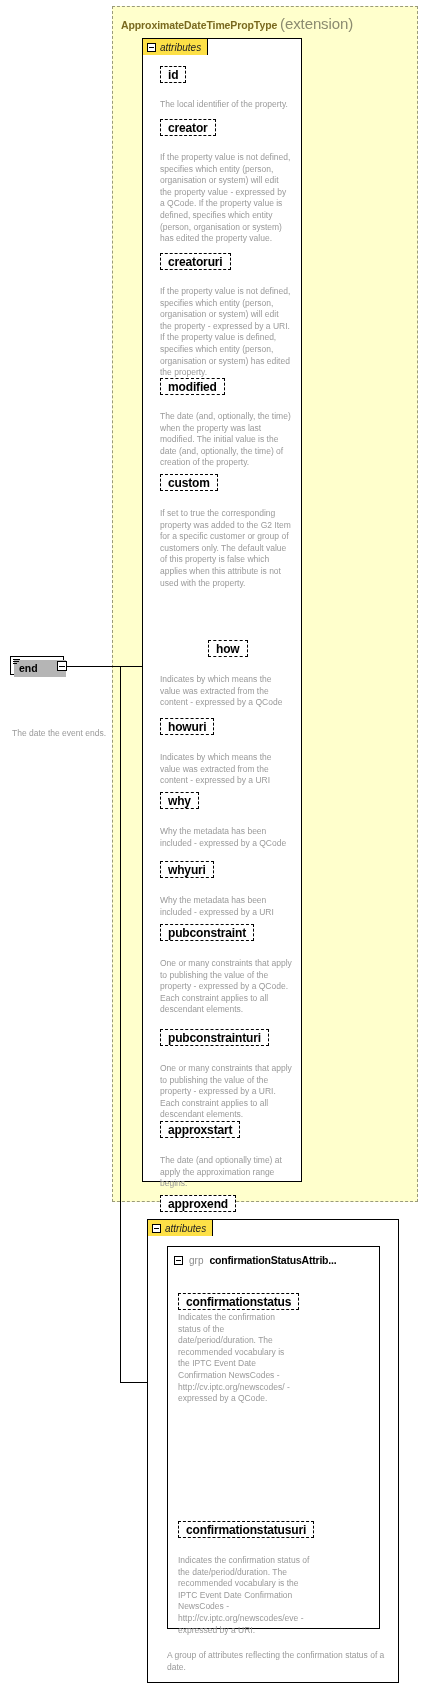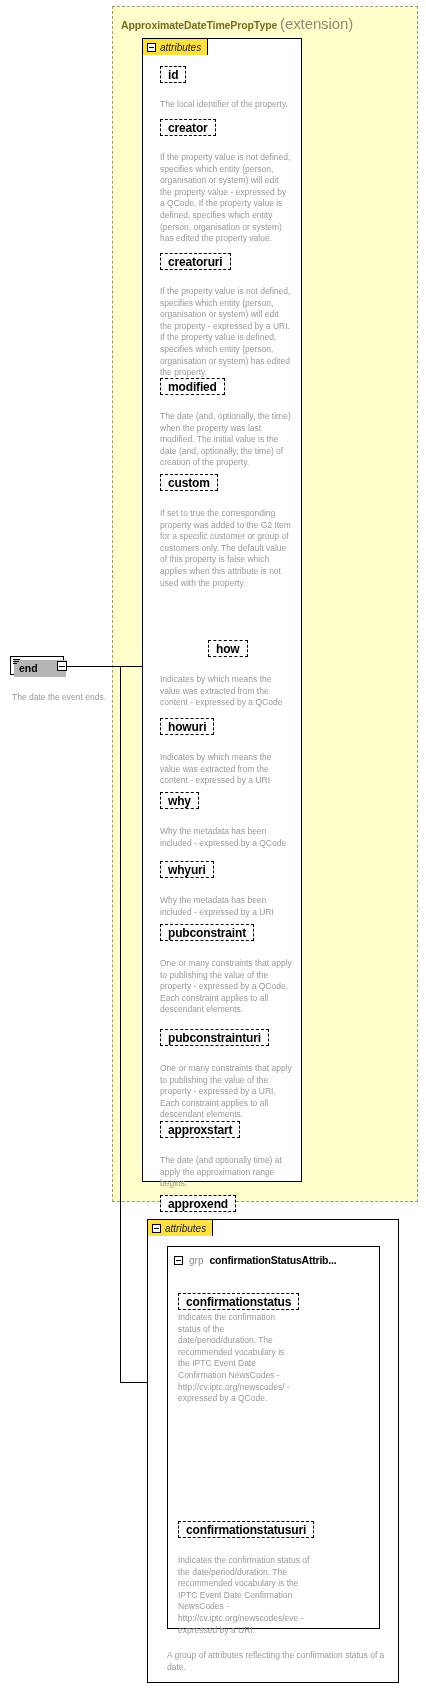--- a/index.html
+++ b/index.html
@@ -319,21 +319,21 @@
 
 <div class="elem">
   <span class="lines">
       <i></i>
       <i></i>
       <i></i>
     </span>
   <span class="elem-label">end</span>
 </div>
 <div class="elem-exp"></div>
-<div class="desc" style="left:12px; top:680px; width:140px;">The date the event ends.</div>
+<div class="desc" style="left:12px; top:716px; width:140px;">The date the event ends.</div>
 
 <div class="line h" style="left:67px; top:666px; width:53px;"></div>
 <div class="line v" style="left:120px; top:666px; height:716px;"></div>
 
 <div class="line h" style="left:120px; top:666px; width:22px;"></div>
 
 <div class="line h" style="left:120px; top:1382px; width:27px;"></div>
 
 <div class="attrs-box" style="left:147px; top:1219px; width:252px; height:464px;"></div>
 <div class="attrs-tab" style="left:147px; top:1219px;">

